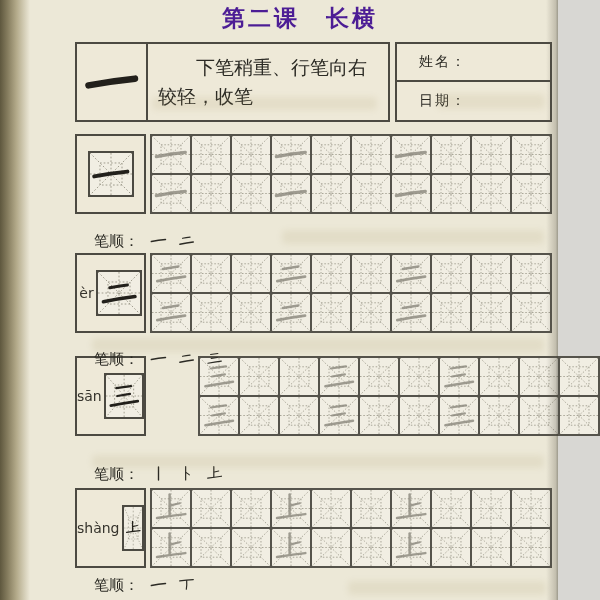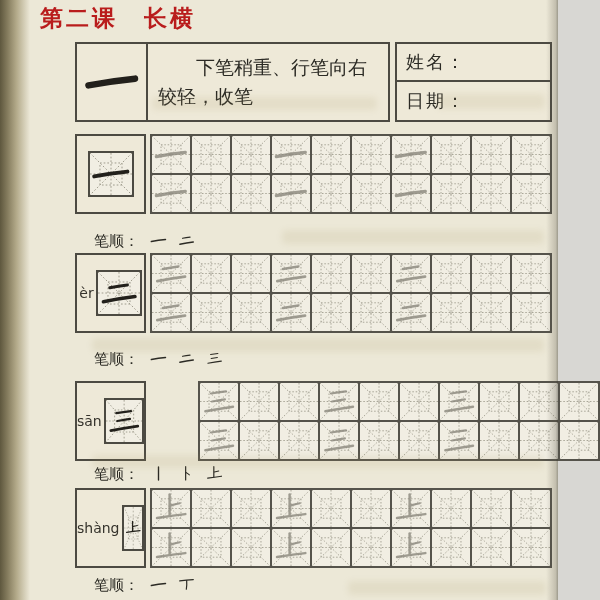--- a/index.html
+++ b/index.html
@@ -3,32 +3,32 @@
 <meta charset="utf-8">
 <style>
   html,body{margin:0;padding:0}
   .photo{position:relative;width:600px;height:600px;background:#d8d7d3;overflow:hidden;
          font-family:"Liberation Serif",serif;color:#2b2a24}
   .page{position:absolute;left:0;top:0;width:558px;height:600px;background:#ece8d7}
   .left-shade{position:absolute;left:0;top:0;width:30px;height:600px;
       background:linear-gradient(90deg,#5e573e 0%,#857c5e 25%,#b3aa8a 55%,rgba(236,232,215,0) 100%)}
   .right-edge{position:absolute;left:546px;top:0;width:12px;height:600px;
       background:linear-gradient(90deg,rgba(90,85,70,0) 0%,rgba(90,85,70,.28) 80%,rgba(60,58,48,.45) 100%)}
-  .title{position:absolute;top:3px;left:40px;width:520px;text-align:left;
-         font-size:23px;font-weight:700;letter-spacing:3px;color:#b91c1c}
+  .title{position:absolute;top:3px;left:40px;width:520px;text-align:center;
+         font-size:23px;font-weight:700;letter-spacing:3px;color:#4c1d95}
   .instr-box{position:absolute;left:75px;top:42px;width:315px;height:80px;
       border:2px solid #4c4a42;display:flex;box-sizing:border-box;background:#eee9d8}
   .instr-char{width:69px;border-right:2px solid #4c4a42;display:flex;align-items:center;justify-content:center}
   .bigchar{width:56px;height:56px;display:block}
   .instr-text{flex:1;padding:9px 8px 0 10px;font-size:19px;line-height:1.55}
   .line-indent{text-indent:2em}
   .name-box{position:absolute;left:395px;top:42px;width:157px;height:80px;
       border:2px solid #4c4a42;box-sizing:border-box;background:#eee9d8}
-  .name-row{height:50%;display:flex;align-items:center;padding-left:9px;
-      font-size:18px;letter-spacing:2px;box-sizing:border-box}
+  .name-row{height:50%;display:flex;align-items:center;padding-left:22px;
+      font-size:14px;letter-spacing:2px;box-sizing:border-box}
   .name-row.first{border-bottom:2px solid #4c4a42}
   .section{position:absolute;left:75px;display:flex;height:80px}
   .ex-col{width:71px;box-sizing:border-box;border:2px solid #4c4a42;display:flex;
       flex-direction:row;align-items:center;justify-content:center;gap:2px;background:#eee9d8}
   .pinyin{font-family:"DejaVu Sans",sans-serif;font-size:14px;color:#35332c;line-height:1}
   .ex-cell{position:relative;width:46px;height:46px;border:2px solid #4c4a42;
       box-sizing:border-box;background:#f1eee3}
   .pgrid{margin-left:4px;display:grid;grid-template-columns:repeat(10,40px);
       grid-template-rows:repeat(2,39px);border:1px solid #55534b;background:#f1eee3}
   .cell{position:relative;border:1px solid #55534b;box-sizing:border-box;background:#f1eee3}
@@ -462,21 +462,21 @@
             <div class="cell">
               <svg class="guides" viewBox="0 0 40 40" preserveAspectRatio="none">
                 <g stroke="#9b9889" stroke-width="0.9" stroke-dasharray="1.6,1.9" fill="none">
                   <path d="M0,0 L40,40 M40,0 L0,40 M20,0 L20,40 M0,20 L40,20"></path>
                   <rect x="9.5" y="9.5" width="21" height="21"></rect>
                 </g>
               </svg>
             </div>
           </div>
         </div>
-        <div class="section" style="top: 381px; gap: 48px;">
+        <div class="section" style="top: 356px; gap: 48px;">
           <div class="ex-col">
             <div class="pinyin">sān</div>
             <div class="ex-cell">
               <svg class="guides" viewBox="0 0 40 40" preserveAspectRatio="none">
                 <g stroke="#9b9889" stroke-width="0.9" stroke-dasharray="1.6,1.9" fill="none">
                   <path d="M0,0 L40,40 M40,0 L0,40 M20,0 L20,40 M0,20 L40,20"></path>
                   <rect x="9.5" y="9.5" width="21" height="21"></rect>
                 </g>
               </svg>
               <svg class="charsvg" viewBox="0 0 100 100">

